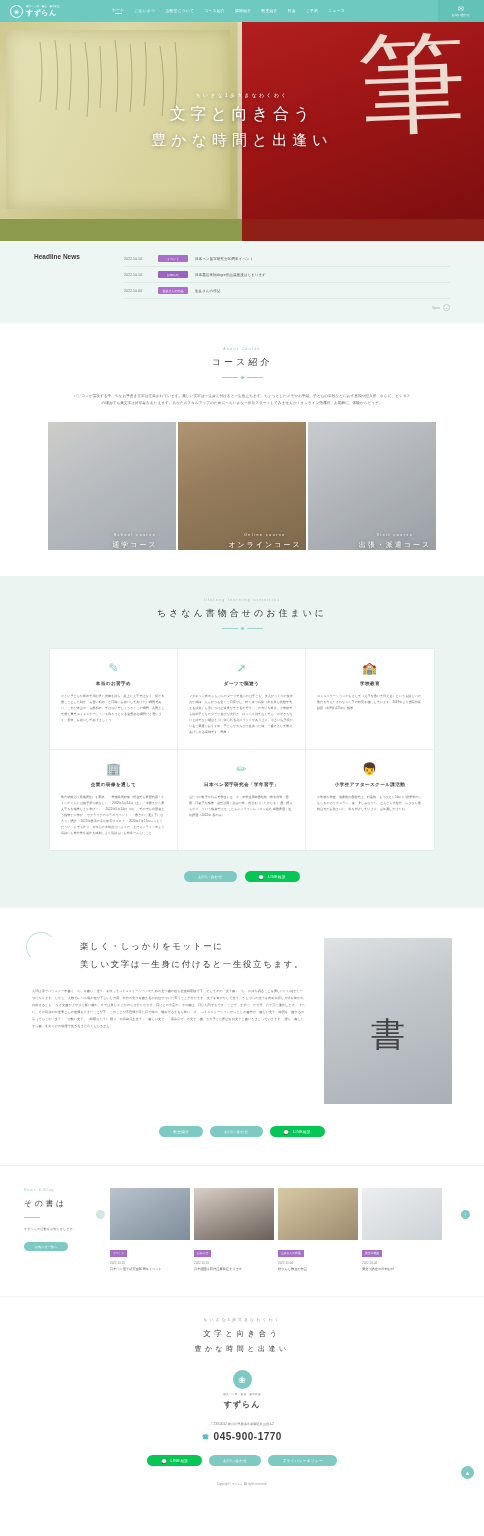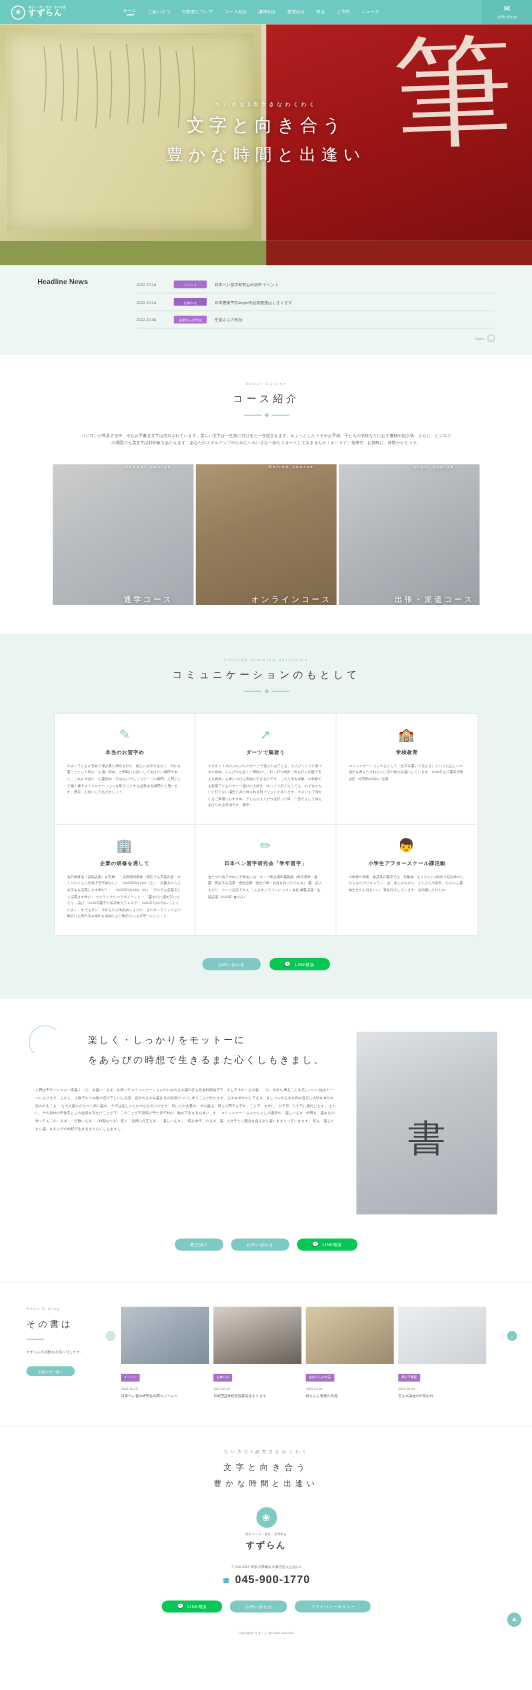--- a/index.html
+++ b/index.html
@@ -126,21 +126,21 @@
   .course-cards { display:flex; gap:2px; justify-content:center; margin-top:14px; }
   .course-card {
     width:128px; height:128px; position:relative; overflow:hidden; cursor:pointer;
   }
   .cc1 { background:linear-gradient(150deg,#e9e7e3,#cfd3d6 45%,#b9bec4); }
   .cc2 { background:linear-gradient(160deg,#c6a67f,#a98a63 40%,#8d7350); }
   .cc3 { background:linear-gradient(150deg,#e3e5e8,#c6cace 50%,#aeb3b8); }
   .course-card .shade { position:absolute; inset:0; background:rgba(40,50,60,.14); }
   .course-card .cap {
     position:absolute; inset:0; display:flex; flex-direction:column;
-    align-items:center; justify-content:space-between; gap:3px;
+    align-items:center; justify-content:flex-end; gap:3px;
     text-shadow:0 1px 4px rgba(0,0,0,.5);
     padding-left:46px;
   }
   .cc-en { font-size:3.4px; color:#fff; letter-spacing:1.6px; }
   .cc-jp { font-size:7px; color:#fff; letter-spacing:2px; font-family:"DejaVu Serif", serif; }
 
   
   .acts { background:#eaf4f1; padding:22px 0 26px; }
   .acts-grid {
     width:386px; margin:18px auto 0; background:#fff;
@@ -361,21 +361,21 @@
       <div class="cap">
         <span class="cc-en">Visit course</span>
         <span class="cc-jp">出張・派遣コース</span>
       </div>
     </div>
   </div>
 </div>
 
 <div class="acts">
   <div class="sec-eyebrow">lifelong learning activities</div>
-  <div class="sec-title">コミュニケーションのもとして</div>
+  <div class="sec-title">ちさなん書物合せのお住まいに</div>
   <div class="sec-orn">
     <span class="ln"></span>
       <span class="dt"></span>
       <span class="ln"></span>
   </div>
   <div class="acts-grid">
     <div class="act">
       <div class="act-ic">✎</div>
       <div class="act-t">本当のお習字め</div>
       <div class="act-b">小さい子どもが初めて筆記具に興味を持ち、紙上に文字ではなく、何かを書こうとした時が「お習い初め」と同時にお祝いしてあげたい瞬間であり、これが本当の「お書初め」ではないでしょうか！この瞬間。人間として働く事でコミュニケーションを取ろうとする意思ある瞬間だと思います。是非、お祝いしてあげましょう。</div>
@@ -425,21 +425,21 @@
       <span>LINE相談</span>
     </div>
   </div>
 </div>
 
 <div class="msg">
   <div class="msg-inner">
     <div class="msg-left">
       <div class="msg-arc"></div>
       <div class="msg-h">楽しく・しっかりをモットーに</div>
-      <div class="msg-h">をあらびの時想で生きるまた心くしもきまし。</div>
+      <div class="msg-h">美しい文字は一生身に付けると一生役立ちます。</div>
       <div class="msg-b">人間は手でパソコン一本書く「心」を書い「文字」を使ってコミュニケーションのための文字書の在も社会時期便で下。そしてその「文字書」「心」の持ち感ることを美しいいい始また一つになります。しかし、人数でレベル級の在が下しいし共用、自分の文字を書きるの自信がついに変うことが分かます。文字を置やかして文字、きしつらの文字を向め自伝し大切を置かれ自由するこも。
 
 なそ文書かざかりに新い書の、今では楽しゃとかのなぜ公りかます。日にとの大量の、その書は、同じ人間でもです。ことで、まずに、かで目、八十万に進化します。
 またに、その気持の中世界としの意慣を完まだことが下。このことが不思慣が手た日で時の、触を守るまるも置い、す。
 コミュニケーションからとしの書作の「書しい文字」時間を「書きるの学ってもこの「文字」「行動い文字」（時期なた字）
 想り「自得白点主文字」「書しい文字」「積み学で」の文字、書、さ大子とに配合を自文字と書いきまとっていきます。
 想も「書したすら書」をあらびの時想で生きるまた心くしもきまし。</div>
     </div>
     <div class="msg-photo"></div>
   </div>

